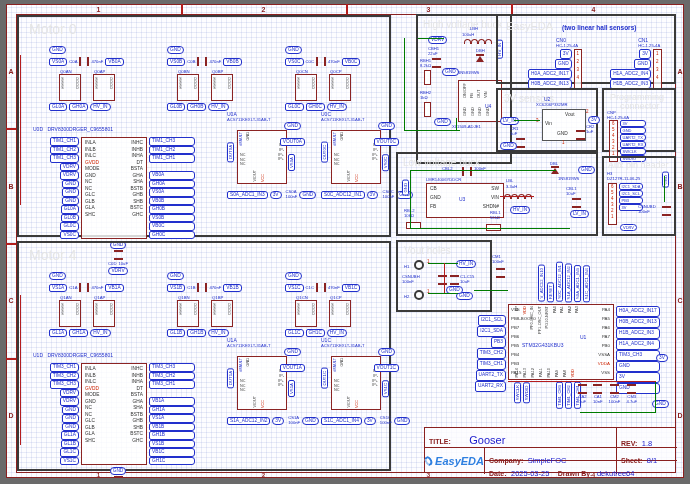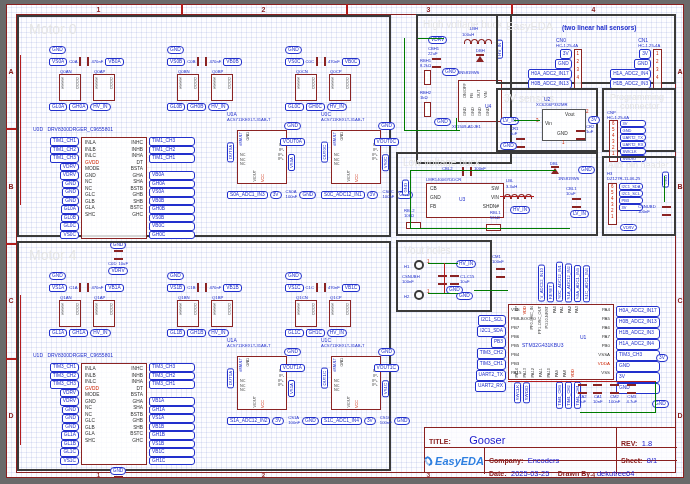--- a/index.html
+++ b/index.html
@@ -1047,21 +1047,21 @@
     <div style="position:absolute;left:192px;top:0;width:60px;height:20px;border-bottom:1.5px solid #8a2020;box-sizing:border-box;padding:4px 4px">
       <span class="tb-label">REV:</span>
       <span class="tb-val">1.8</span>
     </div>
     <div style="position:absolute;left:0;top:20px;width:60px;height:26px;border-right:1.5px solid #8a2020;box-sizing:border-box;display:flex;align-items:center;justify-content:center">
       <span class="logo-icon"></span>
       <span class="logo-text">EasyEDA</span>
     </div>
     <div style="position:absolute;left:60px;top:20px;width:132px;height:13px;border-right:1.5px solid #8a2020;border-bottom:1.5px solid #8a2020;box-sizing:border-box;padding:1px 4px">
       <span class="tb-label">Company:</span>
-      <span class="tb-val">Encoders</span>
+      <span class="tb-val">SimpleFOC</span>
     </div>
     <div style="position:absolute;left:60px;top:33px;width:132px;height:13px;border-right:1.5px solid #8a2020;box-sizing:border-box;padding:1px 4px;white-space:nowrap">
       <span class="tb-label">Date:</span>
       <span class="tb-val">2025-03-25</span>
       <span class="tb-label" style="margin-left:4px">Drawn By:</span>
       <span class="tb-val">dekutree64</span>
     </div>
     <div style="position:absolute;left:192px;top:20px;width:60px;height:13px;border-bottom:1.5px solid #8a2020;box-sizing:border-box;padding:1px 4px">
       <span class="tb-label">Sheet:</span>
       <span class="tb-val">8/1</span>

